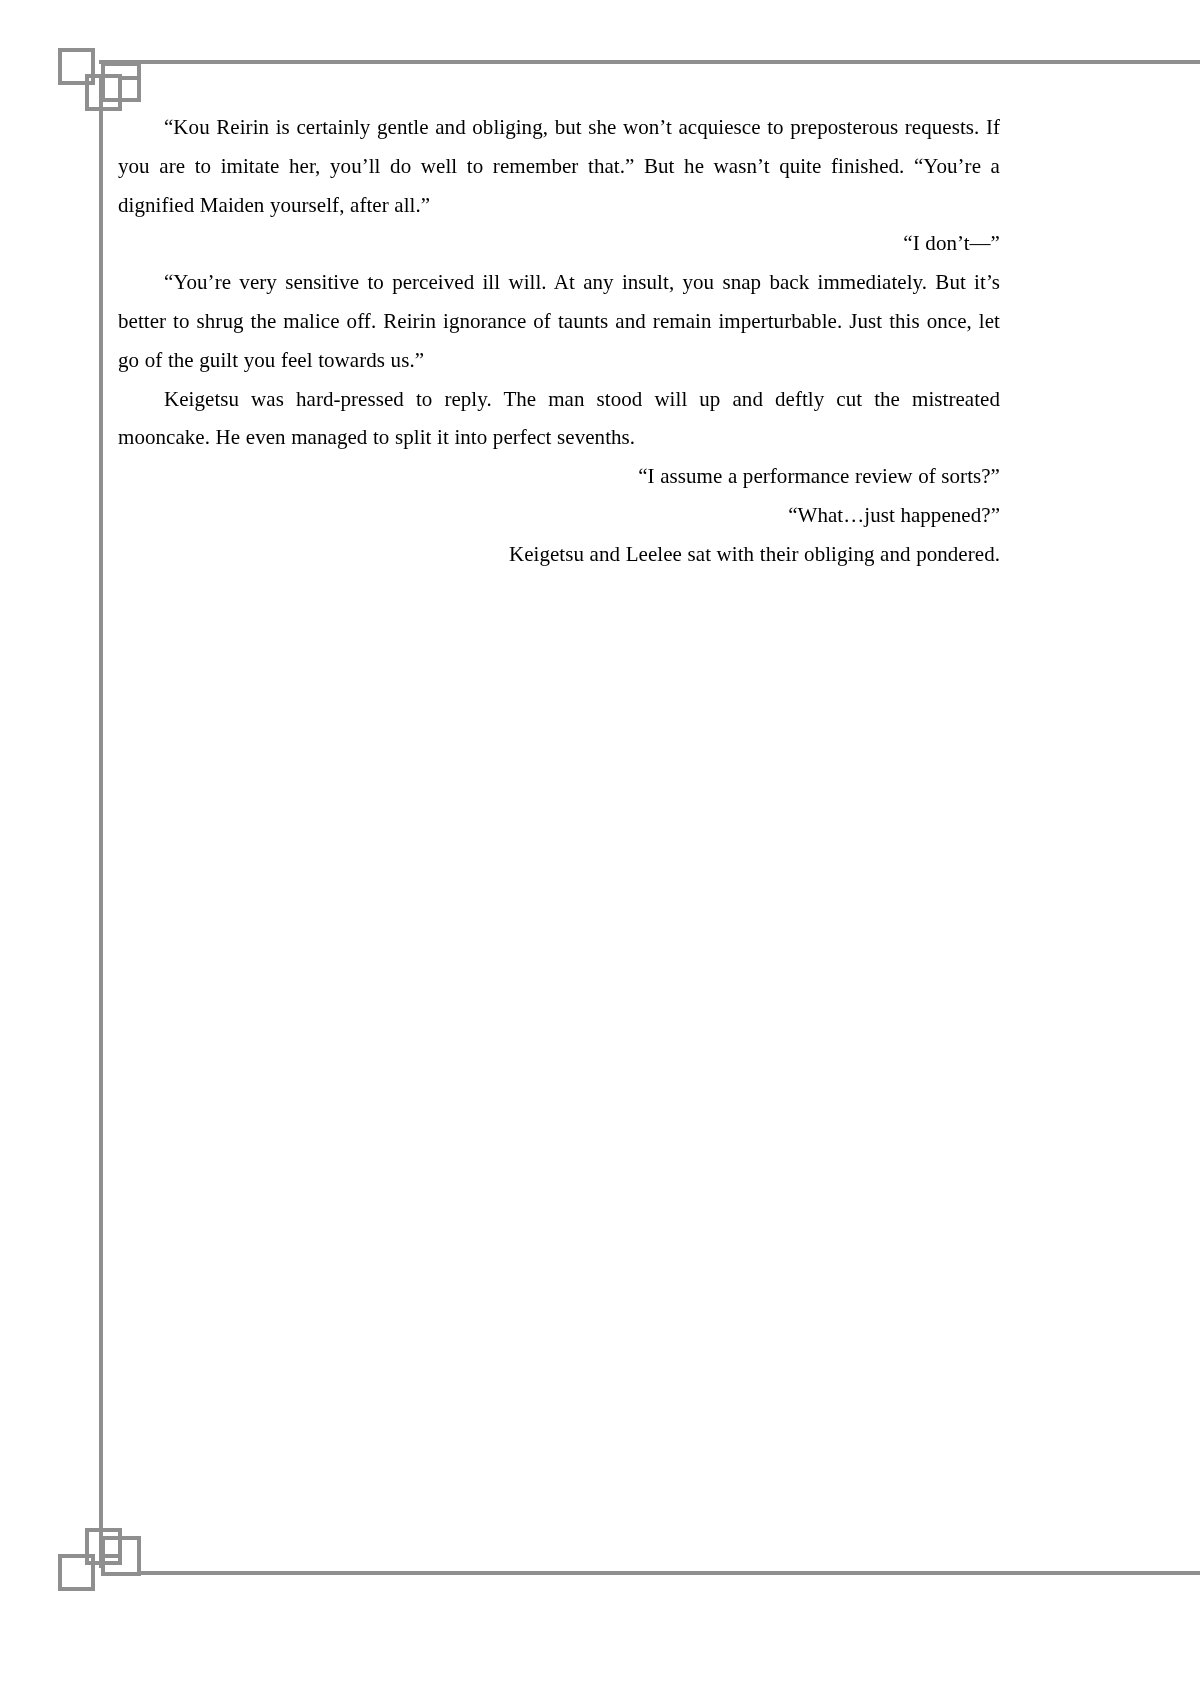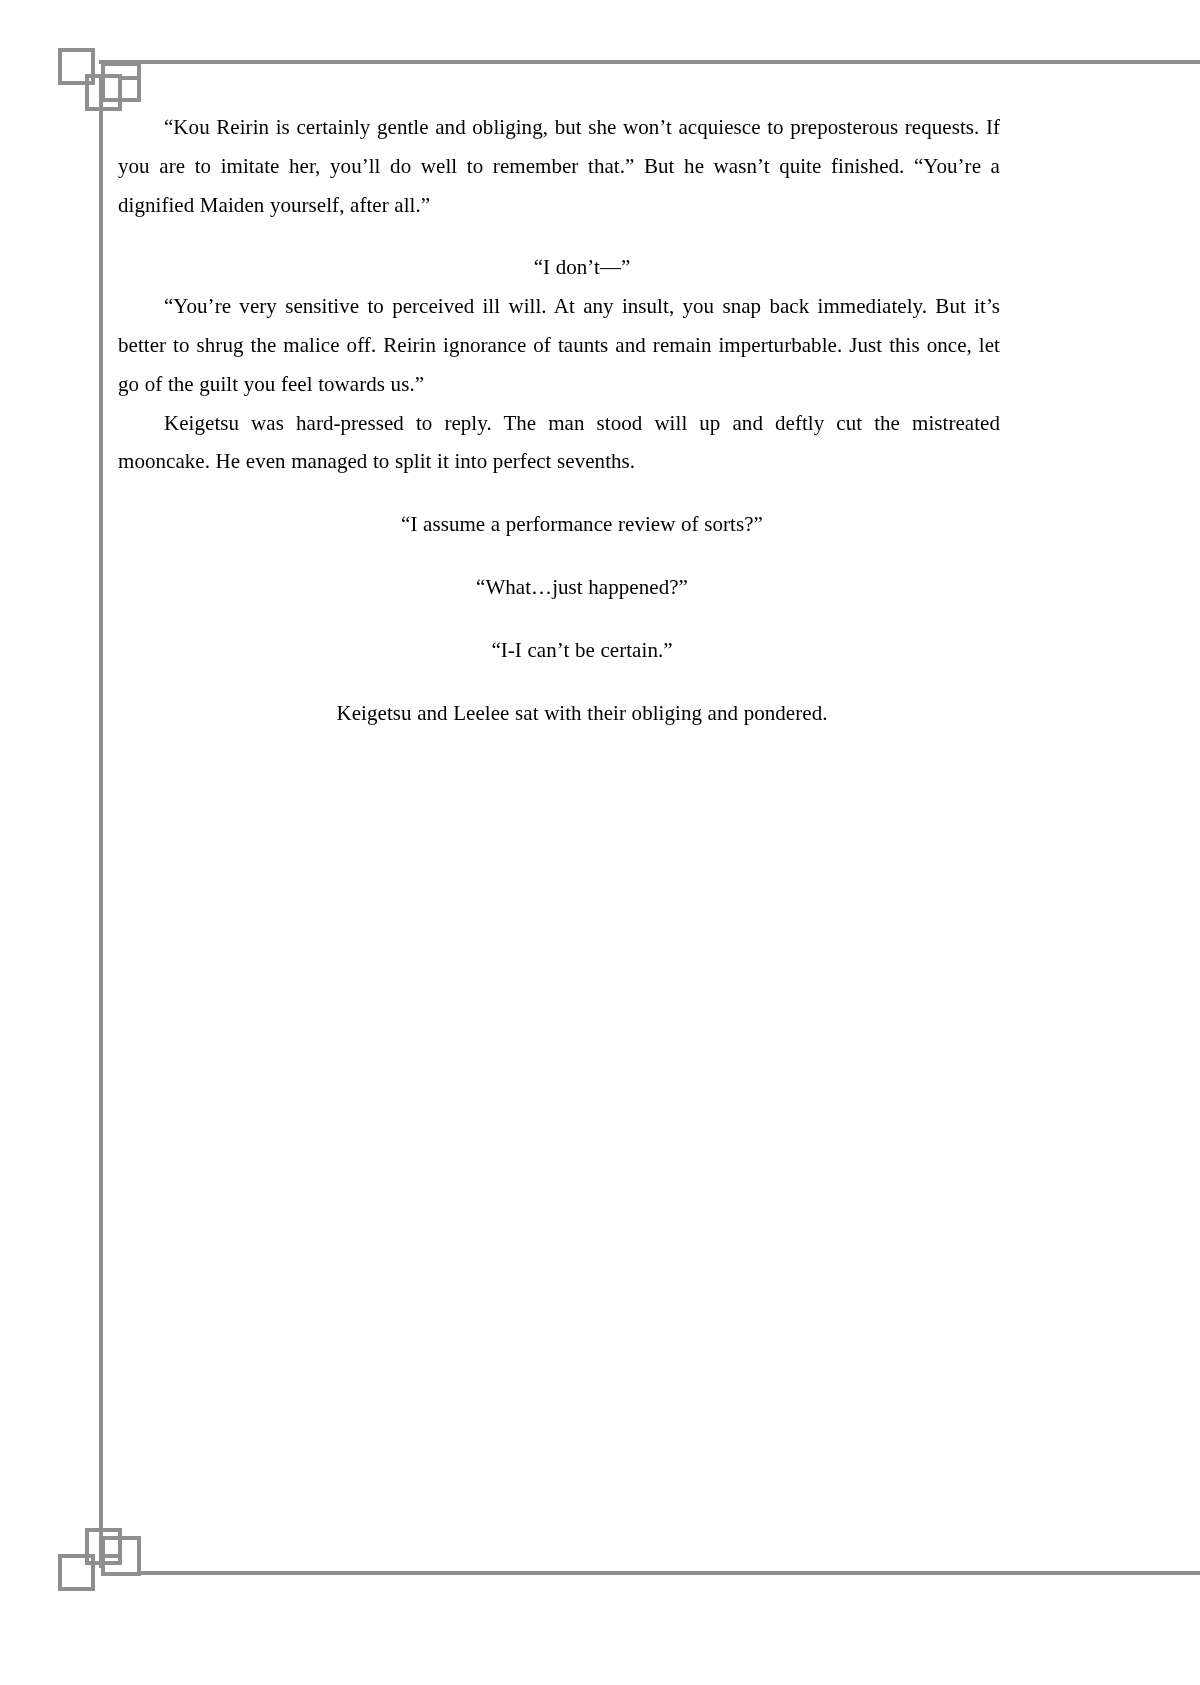--- a/index.html
+++ b/index.html
@@ -38,22 +38,21 @@
     text-indent: 46px;
     text-align: justify;
     text-justify: inter-word;
     font-size: 21px;
     line-height: 38.8px;
     letter-spacing: 0.05px;
     word-spacing: 0.3px;
     -webkit-font-smoothing: antialiased;
   }
   p.body-para.short {
-    text-align: center;
-    margin-top: 24px;
+    text-align: right;
   }
 </style>
 </head>
 <body>
 
 <svg id="page-frame" viewBox="0 0 1200 1685" width="1200" height="1685" xmlns="http://www.w3.org/2000/svg">
   <g fill="none" stroke="#8f8f8f" stroke-width="3.2" shape-rendering="crispEdges">
 
     <rect x="60" y="50" width="33" height="33"></rect>
 
@@ -76,15 +75,14 @@
   </g>
 </svg>
 
 <div id="text-column">
   <p class="body-para">“Kou Reirin is certainly gentle and obliging, but she won’t acquiesce to preposterous requests. If you are to imitate her, you’ll do well to remember that.” But he wasn’t quite finished. “You’re a dignified Maiden yourself, after all.”</p>
   <p class="body-para short">“I don’t—”</p>
   <p class="body-para">“You’re very sensitive to perceived ill will. At any insult, you snap back immediately. But it’s better to shrug the malice off. Reirin ignorance of taunts and remain imperturbable. Just this once, let go of the guilt you feel towards us.”</p>
   <p class="body-para">Keigetsu was hard-pressed to reply. The man stood will up and deftly cut the mistreated mooncake. He even managed to split it into perfect sevenths.</p>
   <p class="body-para short">“I assume a performance review of sorts?”</p>
   <p class="body-para short">“What…just happened?”</p>
-  <p class="body-para short">“I-I can’t be certain.”</p>
   <p class="body-para short">Keigetsu and Leelee sat with their obliging and pondered.</p>
 </div>
 
 </body></html>

